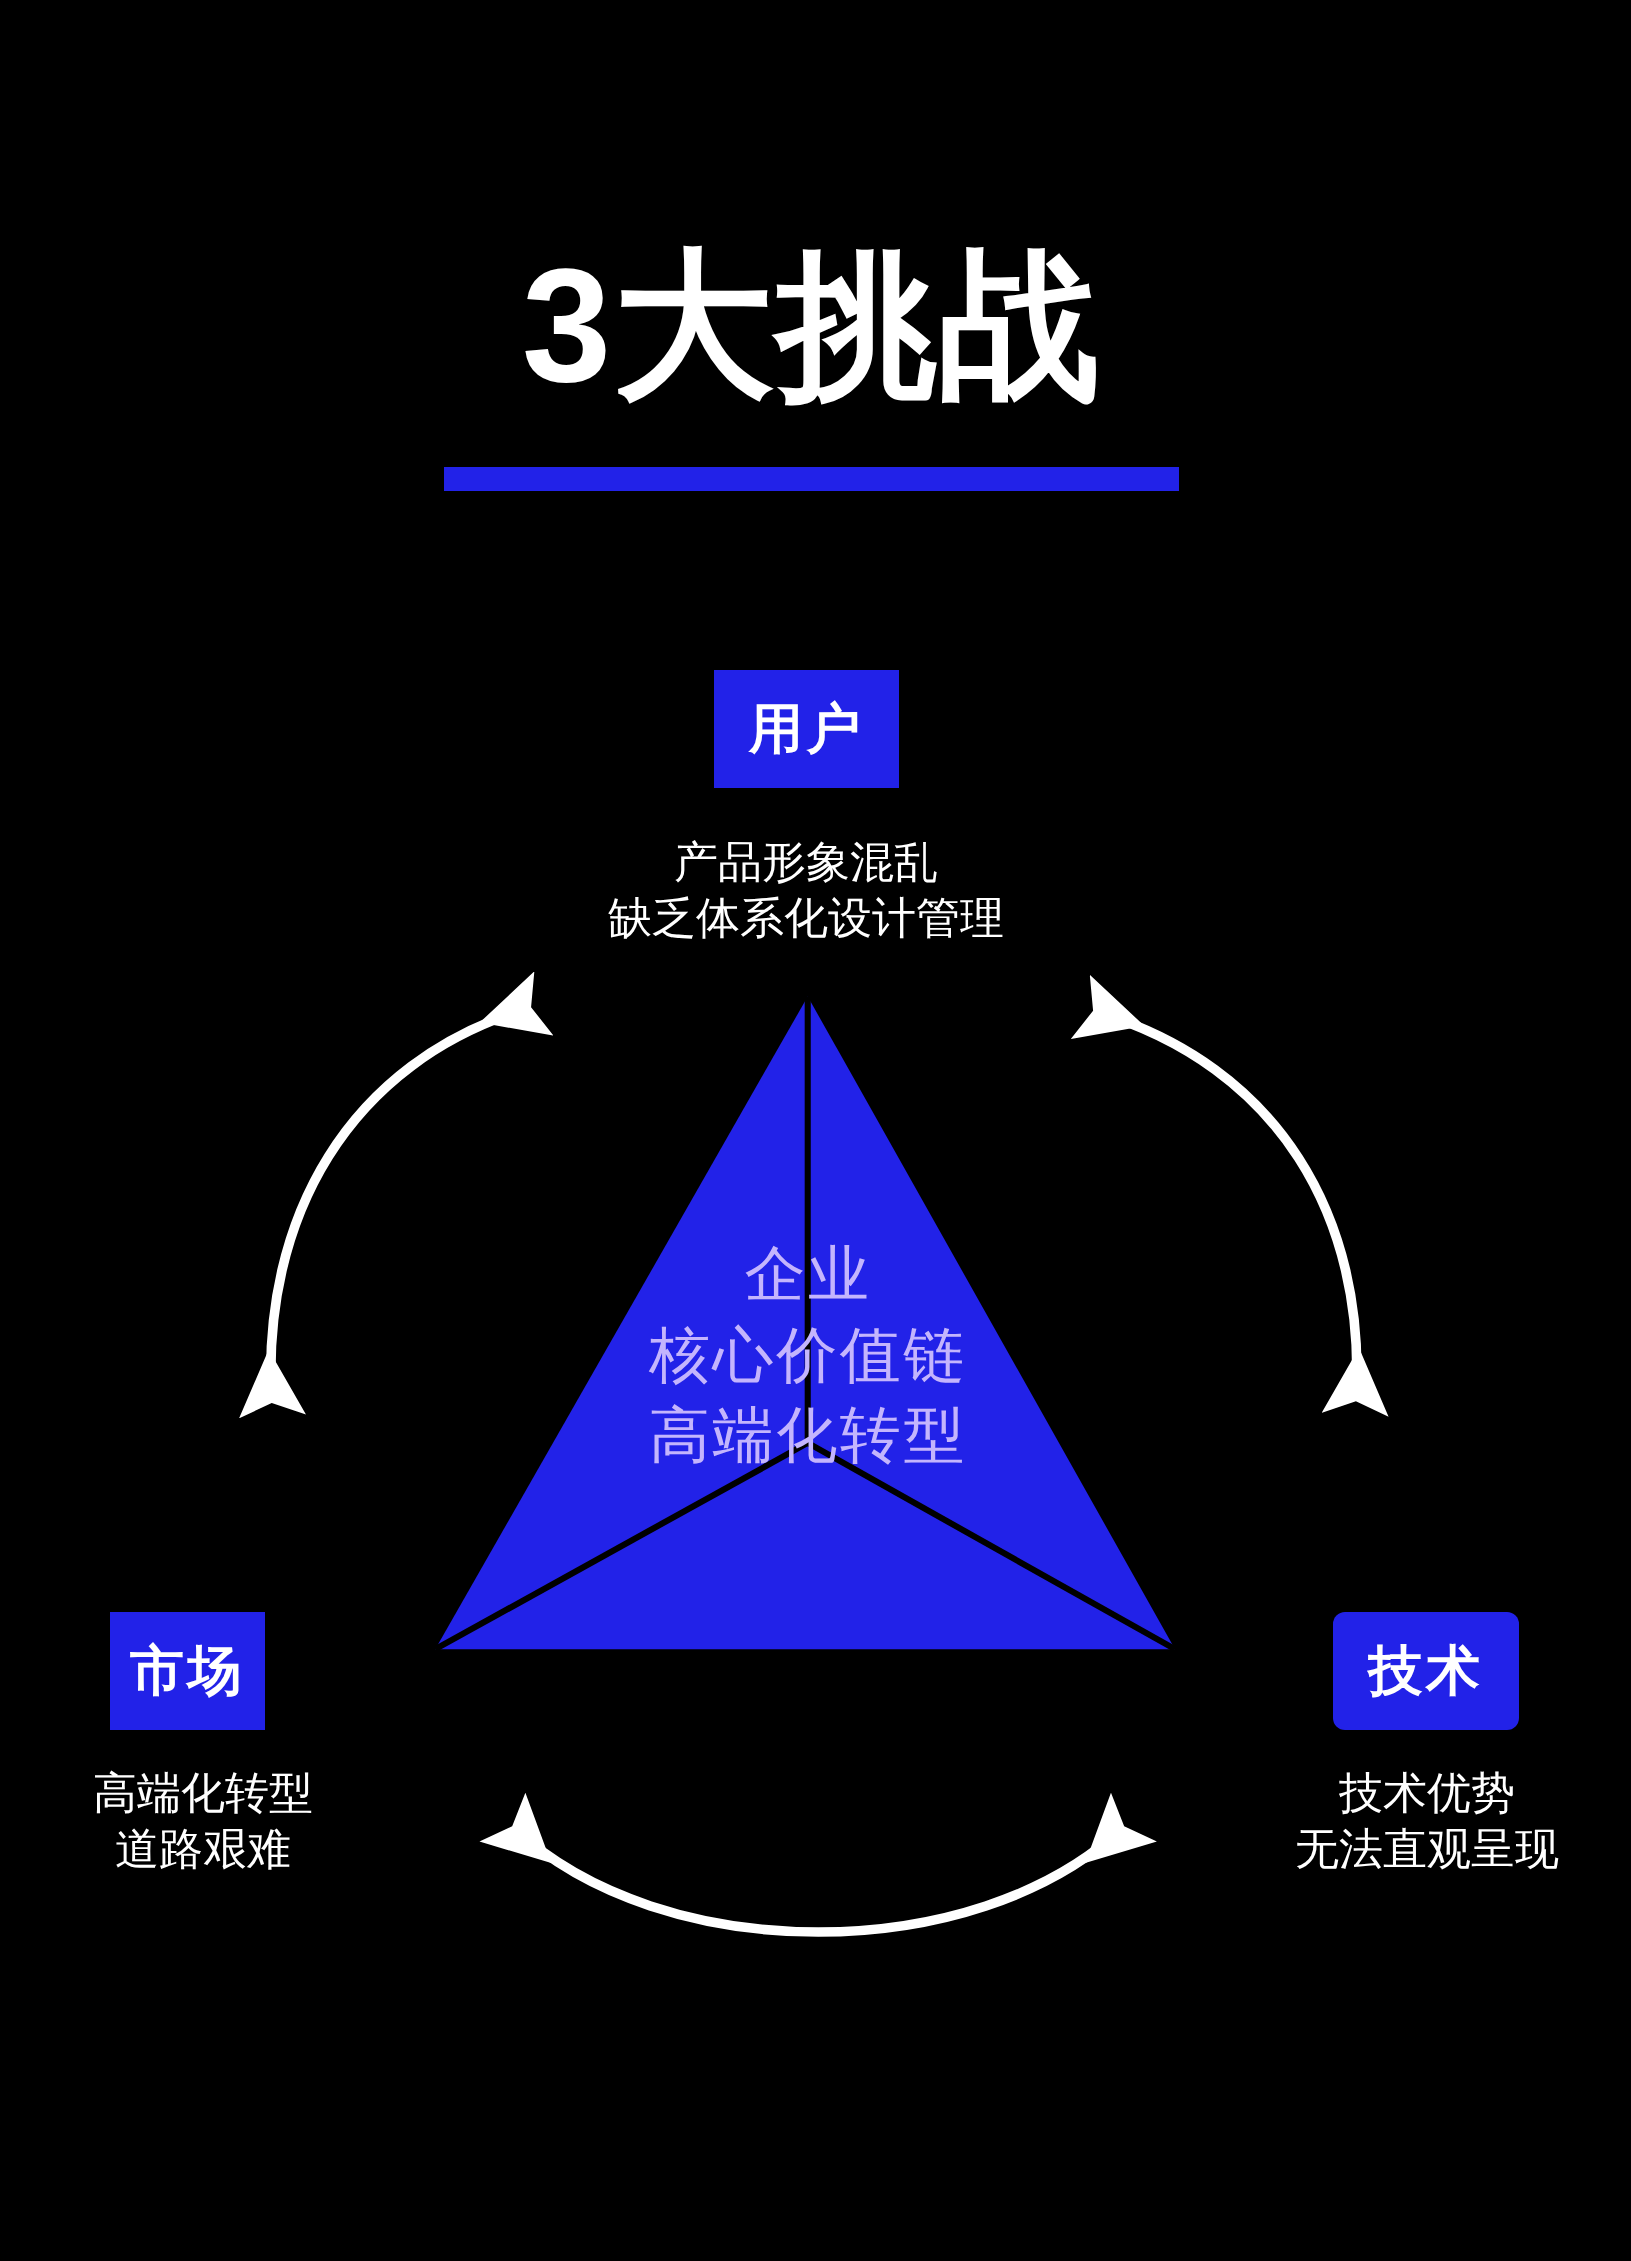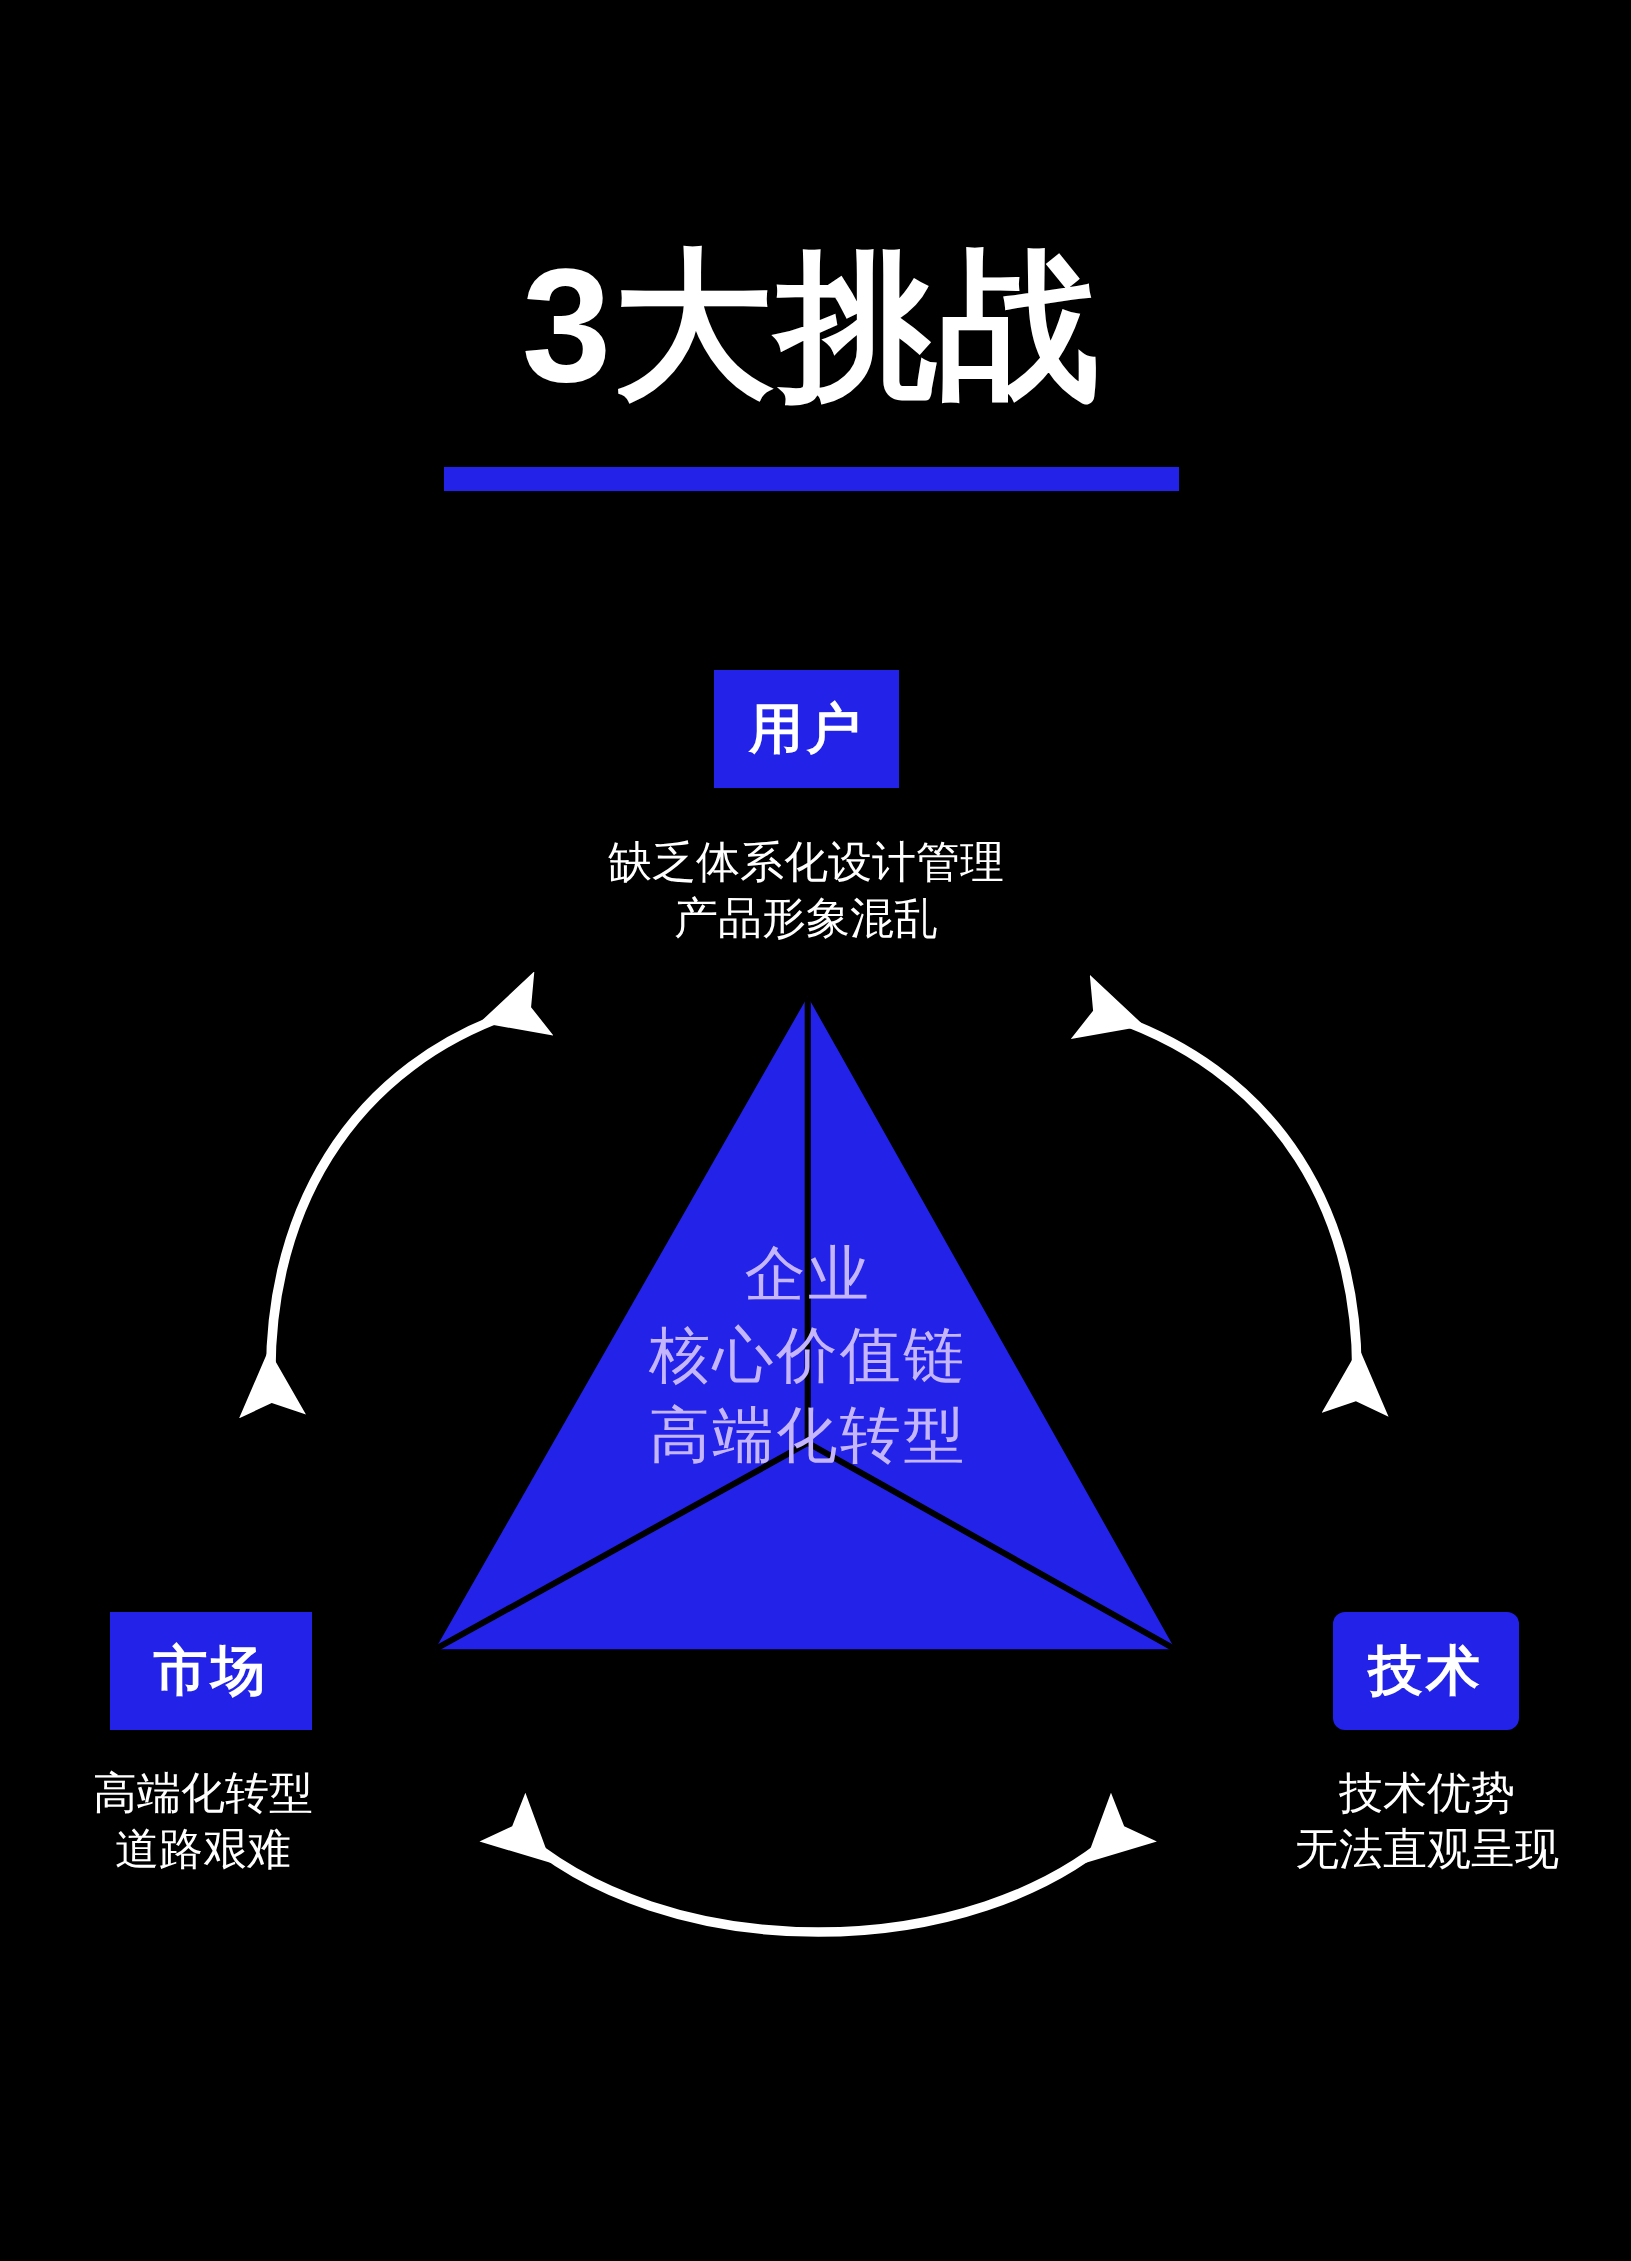--- a/index.html
+++ b/index.html
@@ -55,21 +55,21 @@
     color: #ffffff;
     font-size: 54px;
     font-weight: bold;
     letter-spacing: 3.5px;
     display: flex;
     align-items: center;
     justify-content: center;
     white-space: nowrap;
   }
   #chip-user   { left: 714px;  top: 670px;  width: 185px; height: 118px; }
-  #chip-market { left: 110px;  top: 1612px; width: 202px; height: 118px; font-family: Liberation Serif, serif; }
+  #chip-market { left: 110px;  top: 1612px; width: 155px; height: 118px; font-family: Liberation Serif, serif; }
   #chip-tech   { left: 1333px; top: 1612px; width: 186px; height: 118px; border-radius: 12px; }
 
   
   .node-desc {
     position: absolute;
     color: #ffffff;
     font-size: 44px;
     line-height: 1.28;
     font-weight: 300;
     text-align: center;
@@ -143,22 +143,22 @@
   <div id="center-label">
     <span class="cl-line">企业</span>
     <span class="cl-line">核心价值链</span>
     <span class="cl-line">高端化转型</span>
   </div>
 
   <div class="node-chip" id="chip-user">
     <span>用户</span>
   </div>
   <div class="node-desc" id="desc-user">
+    <div>产品形象混乱</div>
     <div>缺乏体系化设计管理</div>
-    <div>产品形象混乱</div>
   </div>
 
   <div class="node-chip" id="chip-market">
     <span>市场</span>
   </div>
   <div class="node-desc" id="desc-market">
     <div>高端化转型</div>
     <div>道路艰难</div>
   </div>
 

